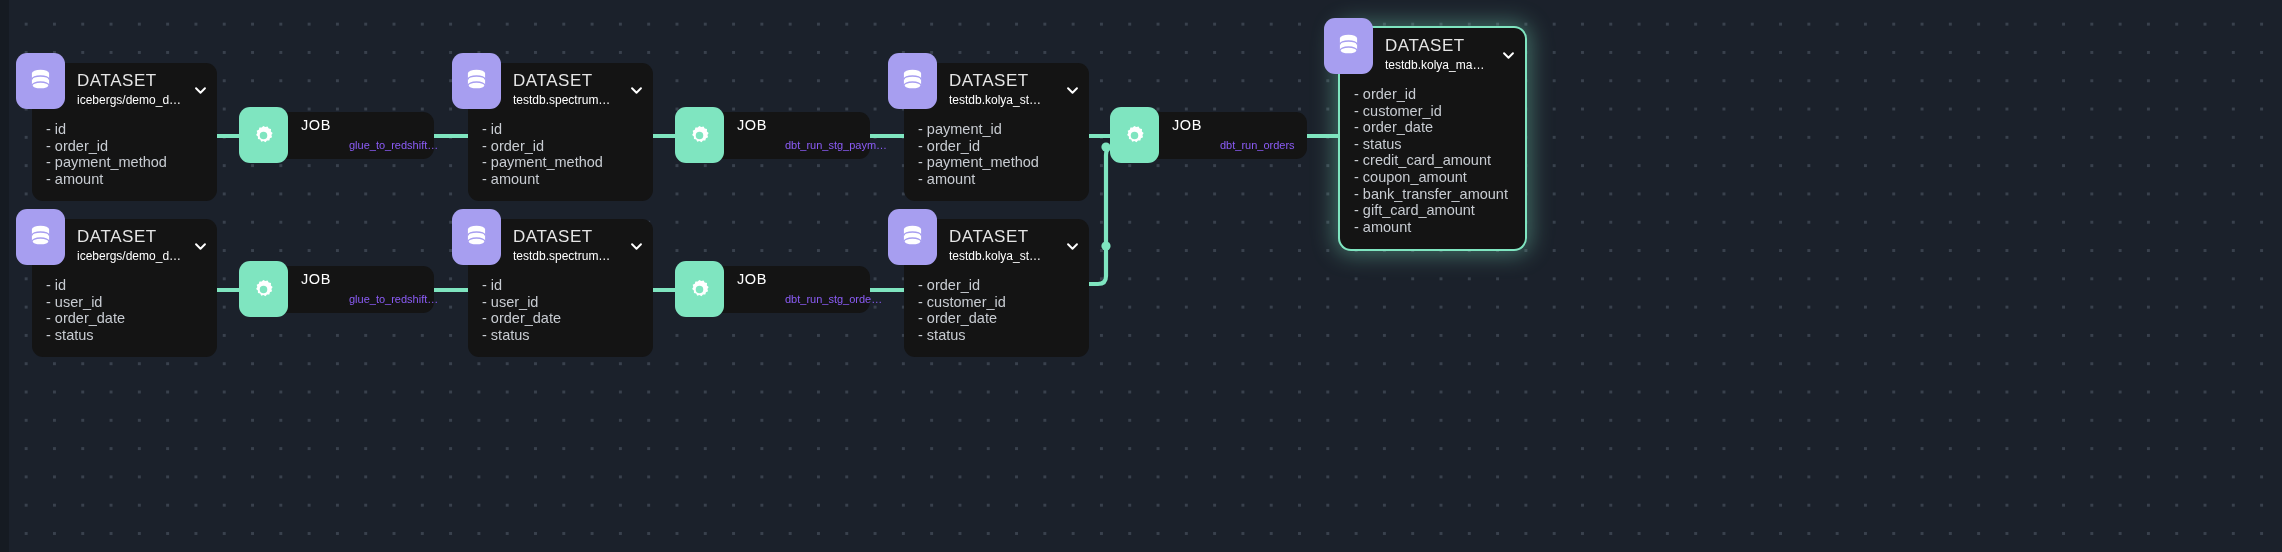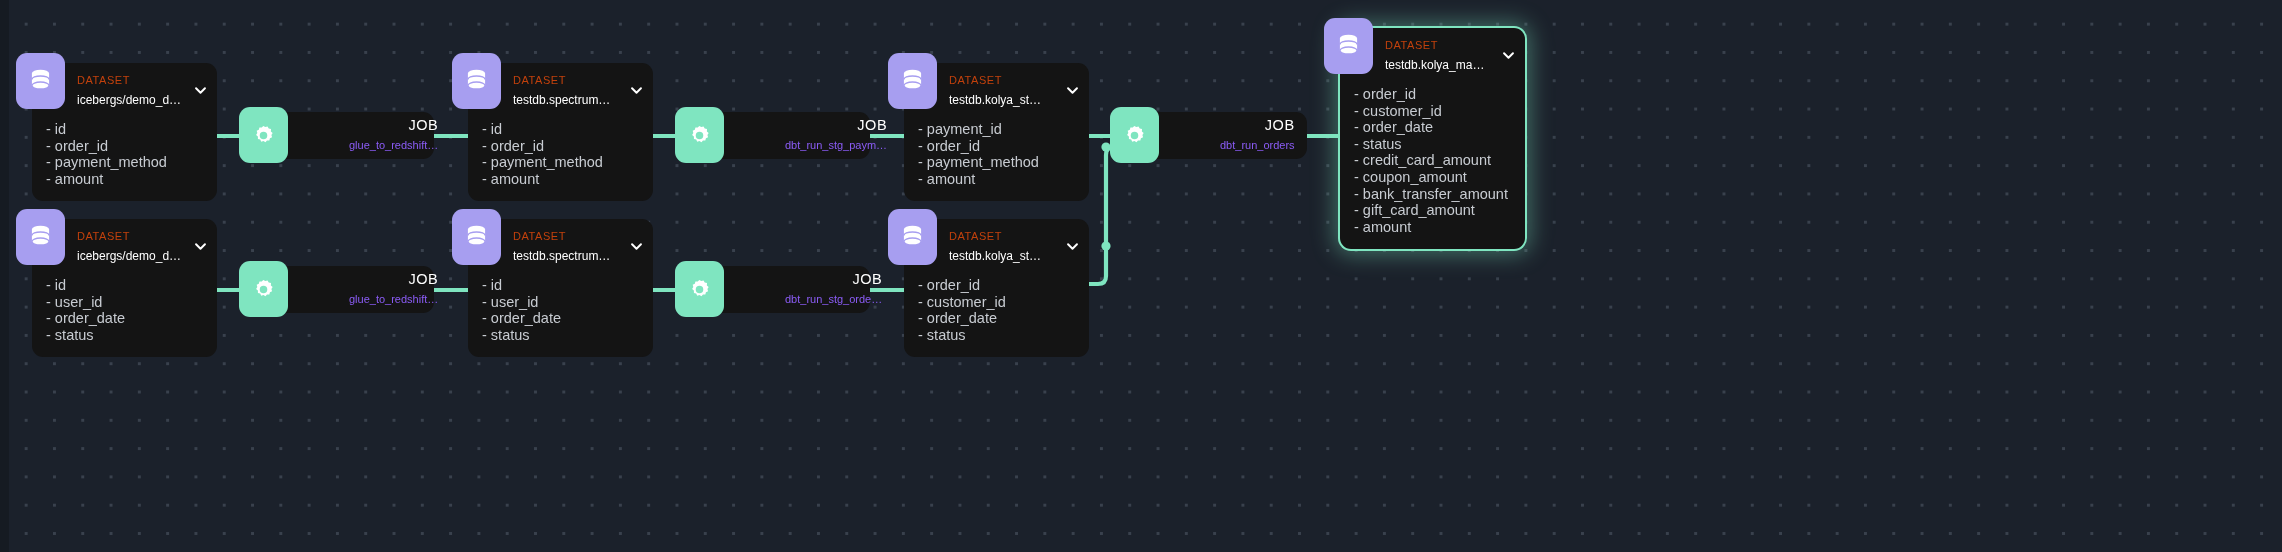--- a/index.html
+++ b/index.html
@@ -42,21 +42,21 @@
     width: 49px; height: 56px;
     background: #a79ef0;
     border-radius: 11px;
     display: flex; align-items: center; justify-content: center;
   }
   .ds-titles {
     position: absolute; left: 45px; top: 8px;
     width: 145px;
   }
   .ds-kind {
-    color: #c2410c; font-size: 11px; letter-spacing: 0.55px;
+    color: #e5e5e5; font-size: 17px; letter-spacing: 0.55px;
     line-height: 19px; white-space: nowrap;
   }
   .ds-name {
     color: #ffffff; font-size: 12px; line-height: 20px;
     white-space: nowrap; overflow: hidden;
   }
   .ds-caret {
     position: absolute; right: 10px; top: 20px;
     width: 13px; height: 13px;
   }
@@ -77,21 +77,21 @@
   .job-icon {
     position: absolute; left: -14px; top: -5px;
     width: 49px; height: 56px;
     background: #7fe5c0;
     border-radius: 11px;
     display: flex; align-items: center; justify-content: center;
   }
   .job-titles { position: absolute; left: 48px; top: 4px; }
   .job-kind {
     color: #ffffff; font-size: 14.5px; letter-spacing: 0.55px;
-    line-height: 19px; white-space: nowrap; text-align: right;
+    line-height: 19px; white-space: nowrap;
   }
   .job-name {
     color: #8b5cf6; font-size: 11px; line-height: 20px; white-space: nowrap; margin-left: 48px;
   }
 </style>
 </head>
 <body>
 
 <div id="canvas">
 

